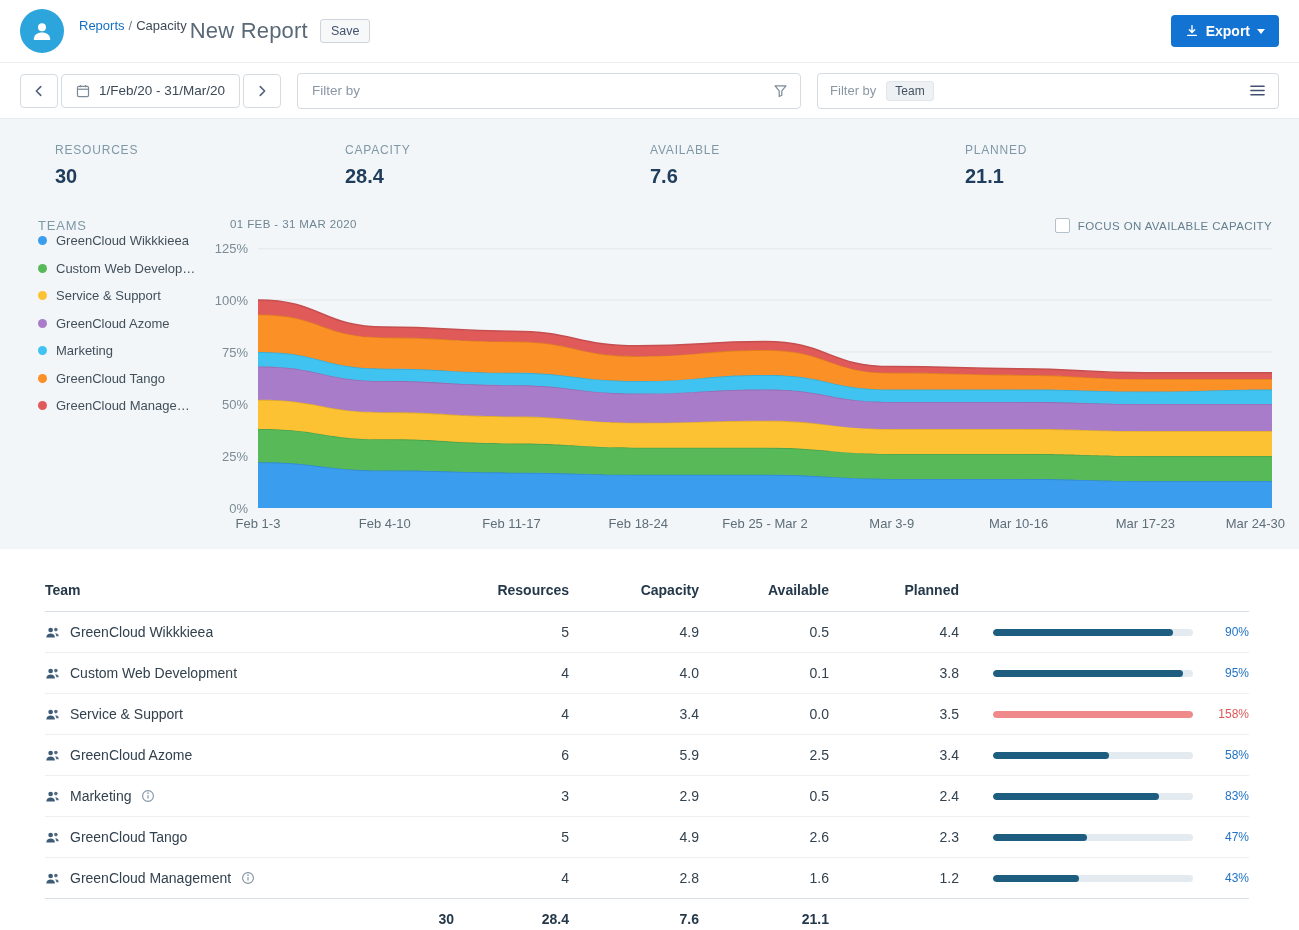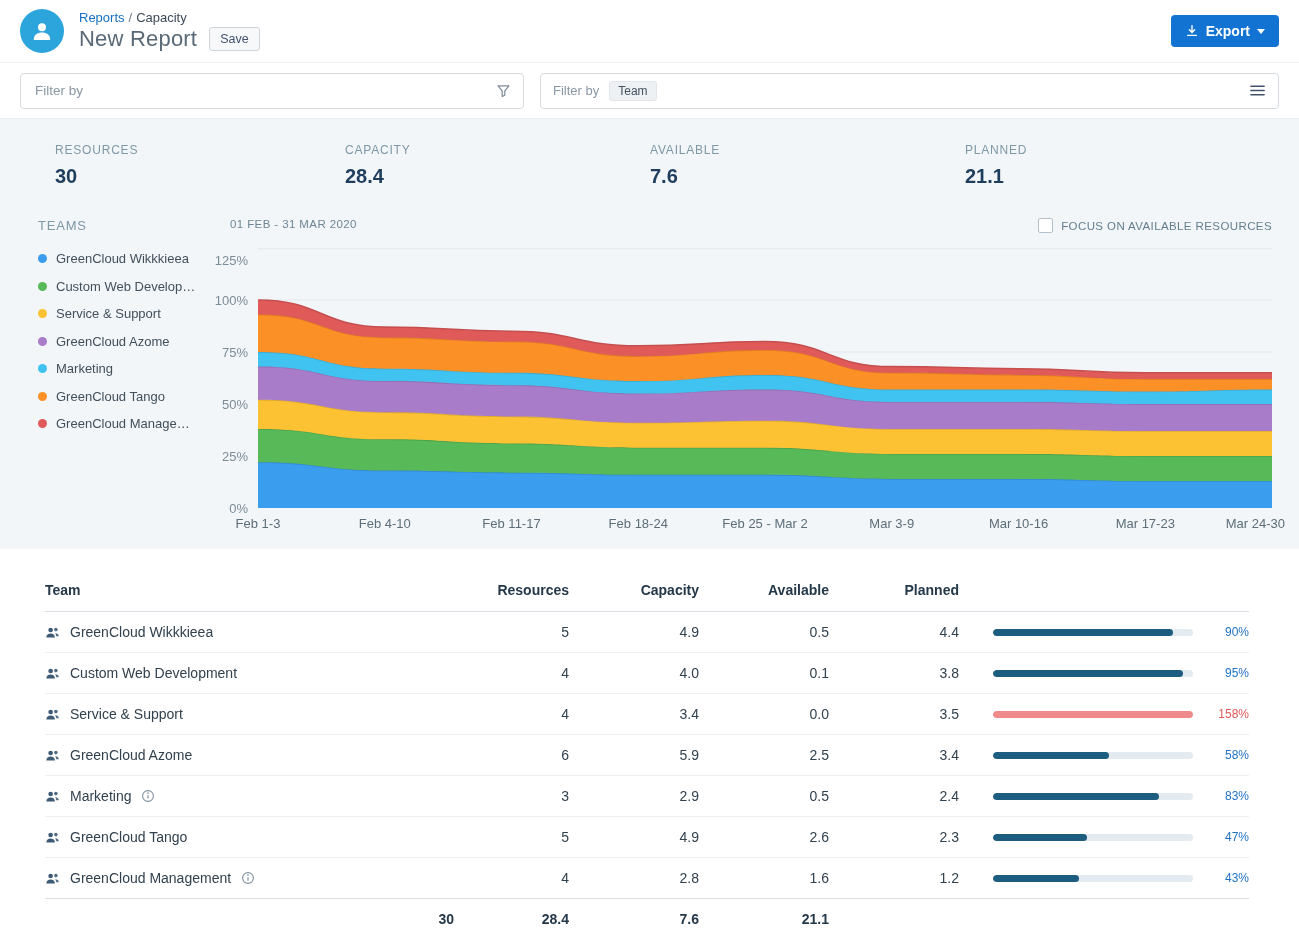--- a/index.html
+++ b/index.html
@@ -1,21 +1,21 @@
 <!DOCTYPE html>
 <html><head>
 <meta charset="utf-8">
 <style>
   html,body{margin:0;padding:0}
   body{width:1299px;height:930px;font-family:"Liberation Sans","DejaVu Sans",sans-serif;background:#fff;color:#36424e;font-size:14px;overflow:hidden}
   button{font-family:Liberation Sans, sans-serif}
   
   .header{height:62px;display:flex;align-items:center;padding:0 20px;border-bottom:1px solid #eceef0;background:#fff}
   .avatar{width:44px;height:44px;border-radius:50%;background:#2ca4dc;display:flex;align-items:center;justify-content:center;margin-right:15px;flex:0 0 auto}
-  .header-col{display:flex;flex-direction:column;gap:3px}
+  .header-col{display:flex;gap:3px}
   .breadcrumb{font-size:13px;color:#3e4a58;line-height:1}
   .breadcrumb a{color:#146fc2;text-decoration:none;cursor:pointer}
   .crumb-sep{color:#6b7a87;margin:0 4px}
   .title-row{display:flex;align-items:center;gap:12px}
   h1{font-size:22px;font-weight:400;color:#5a6977;margin:0;letter-spacing:.2px;line-height:1.1}
   .save-btn{font-size:12.5px;color:#42526e;background:#f7f8f9;border:1px solid #cfd4db;border-radius:3px;padding:4px 10px;cursor:pointer}
   .export-btn{margin-left:auto;display:flex;align-items:center;gap:7px;background:#1273d2;color:#fff;border:none;border-radius:4px;height:32px;padding:0 14px;font-size:14px;font-weight:bold;cursor:pointer}
   .caret-down{width:0;height:0;border-left:4px solid transparent;border-right:4px solid transparent;border-top:5px solid #fff}
   
   .toolbar{height:55px;display:flex;align-items:center;padding:0 20px;gap:16px;border-bottom:1px solid #e7ebee;background:#fff}
@@ -30,21 +30,21 @@
   .gb-label{font-size:13px;color:#8b97a5}
   .gb-chip{font-size:12px;color:#44515f;background:#eef1f4;border:1px solid #e2e6ea;border-radius:3px;padding:2px 8px;cursor:pointer}
   .gb-spacer{flex:1}
   
   .band{background:#f3f6f8;height:430px;overflow:hidden}
   .stats{display:grid;grid-template-columns:290px 305px 315px auto;padding:24px 0 0 55px}
   .stat-label{font-size:12px;letter-spacing:.8px;color:#7e98a6;margin-bottom:8px}
   .stat-value{font-size:20px;font-weight:bold;color:#1f3d5c}
   .chart-wrap{display:flex;padding:30px 27px 0 38px}
   .legend-col{flex:0 0 172px}
-  .legend-title{font-size:13px;letter-spacing:.8px;color:#7e98a6;margin:0 0 18px}
+  .legend-title{font-size:13px;letter-spacing:.8px;color:#7e98a6;margin:0 0 0}
   .legend-item{display:flex;align-items:center;gap:9px;margin-bottom:12.5px;cursor:pointer}
   .dot{width:9px;height:9px;border-radius:50%;flex:0 0 auto}
   .legend-label{font-size:13px;color:#42505c;max-width:140px;white-space:nowrap;overflow:hidden;text-overflow:ellipsis}
   .chart-col{flex:1;min-width:0}
   .chart-head{display:flex;justify-content:space-between;align-items:flex-start;height:30px;padding-left:20px}
   .chart-title{font-size:11.5px;letter-spacing:.4px;color:#6d8693}
   .focus{display:flex;align-items:center;gap:8px;cursor:pointer}
   .checkbox{width:15px;height:15px;background:#fff;border:1px solid #b4c0ca;border-radius:2px;box-sizing:border-box}
   .focus-label{font-size:11.5px;letter-spacing:.4px;color:#637e8d}
   .plot-row{display:flex}
@@ -95,20 +95,41 @@
     <svg width="14" height="14" viewBox="0 0 16 16">
       <path d="M8 2v7M5 6.5L8 9.6l3-3.1" stroke="#fff" stroke-width="1.6" fill="none" stroke-linecap="round" stroke-linejoin="round"></path>
       <path d="M3 13h10" stroke="#fff" stroke-width="1.6" stroke-linecap="round"></path>
     </svg>
     <span>Export</span>
     <span class="caret-down"></span>
   </button>
 </div>
 
 <div class="toolbar">
+  <div class="date-nav">
+    <button class="tb-btn nav-btn">
+      <svg width="14" height="14" viewBox="0 0 16 16">
+        <polyline points="10,3 5,8 10,13" fill="none" stroke="#505f79" stroke-width="1.8" stroke-linecap="round" stroke-linejoin="round"></polyline>
+      </svg>
+    </button>
+    <button class="tb-btn date-btn">
+      <svg width="14" height="14" viewBox="0 0 16 16">
+        <rect x="1.7" y="2.7" width="12.6" height="11.6" rx="1.5" fill="none" stroke="#7d8b99" stroke-width="1.4"></rect>
+        <line x1="1.7" y1="6" x2="14.3" y2="6" stroke="#7d8b99" stroke-width="1.4"></line>
+        <line x1="5" y1="1" x2="5" y2="3.6" stroke="#7d8b99" stroke-width="1.4"></line>
+        <line x1="11" y1="1" x2="11" y2="3.6" stroke="#7d8b99" stroke-width="1.4"></line>
+      </svg>
+      <span>1/Feb/20 - 31/Mar/20</span>
+    </button>
+    <button class="tb-btn nav-btn">
+      <svg width="14" height="14" viewBox="0 0 16 16">
+        <polyline points="6,3 11,8 6,13" fill="none" stroke="#505f79" stroke-width="1.8" stroke-linecap="round" stroke-linejoin="round"></polyline>
+      </svg>
+    </button>
+  </div>
   <div class="filter-box">
     <input placeholder="Filter by" style="">
     <svg width="15" height="15" viewBox="0 0 16 16" style="cursor:pointer">
       <path d="M2.2 3h11.6L9.4 8.4V13l-2.8 1.4V8.4z" fill="none" stroke="#7d8b99" stroke-width="1.3" stroke-linejoin="round"></path>
     </svg>
   </div>
   <div class="groupby-box">
     <span class="gb-label">Filter by</span>
     <span class="gb-chip">Team</span>
     <span class="gb-spacer"></span>
@@ -170,31 +191,31 @@
        <span class="dot" style="background:#e05a5a"></span>
        <span class="legend-label">GreenCloud Management</span>
      </div>
         </div>
     </div>
     <div class="chart-col">
       <div class="chart-head">
         <span class="chart-title">01 FEB - 31 MAR 2020</span>
         <span class="focus">
           <span class="checkbox"></span>
-          <span class="focus-label">FOCUS ON AVAILABLE RESOURCES</span>
+          <span class="focus-label">FOCUS ON AVAILABLE CAPACITY</span>
         </span>
       </div>
       <div class="plot-row">
         <div class="y-axis" id="y-axis">
             <span style="top:260px">0%</span>
             <span style="top:208px">25%</span>
             <span style="top:156px">50%</span>
             <span style="top:104px">75%</span>
             <span style="top:52px">100%</span>
-            <span style="top:12px">125%</span>
+            <span style="top:0px">125%</span>
           </div>
         <div class="plot">
           <svg id="chart-svg" preserveAspectRatio="none" viewBox="0 0 1014 260">
               <line x1="0" x2="1014" y1="259.25" y2="259.25" stroke="#e1e7eb" stroke-width="1"></line>
               <line x1="0" x2="1014" y1="208" y2="208" stroke="#e1e7eb" stroke-width="1"></line>
               <line x1="0" x2="1014" y1="156" y2="156" stroke="#e1e7eb" stroke-width="1"></line>
               <line x1="0" x2="1014" y1="104" y2="104" stroke="#e1e7eb" stroke-width="1"></line>
               <line x1="0" x2="1014" y1="52" y2="52" stroke="#e1e7eb" stroke-width="1"></line>
               <line x1="0" x2="1014" y1="0.75" y2="0.75" stroke="#e1e7eb" stroke-width="1"></line>
               <path d="M0,214.24 C63.375,214.24 63.375,222.56 126.75,222.56 C190.125,222.56 190.125,224.64 253.5,224.64 C316.875,224.64 316.875,226.72 380.25,226.72 C443.625,226.72 443.625,226.72 507,226.72 C570.375,226.72 570.375,230.88 633.75,230.88 C697.125,230.88 697.125,230.88 760.5,230.88 C823.875,230.88 823.875,232.96 887.25,232.96 C950.625,232.96 950.625,232.96 1014,232.96 L1014,260 C950.625,260 950.625,260 887.25,260 C823.875,260 823.875,260 760.5,260 C697.125,260 697.125,260 633.75,260 C570.375,260 570.375,260 507,260 C443.625,260 443.625,260 380.25,260 C316.875,260 316.875,260 253.5,260 C190.125,260 190.125,260 126.75,260 C63.375,260 63.375,260 0,260 Z" fill="#3a9ded"></path>

